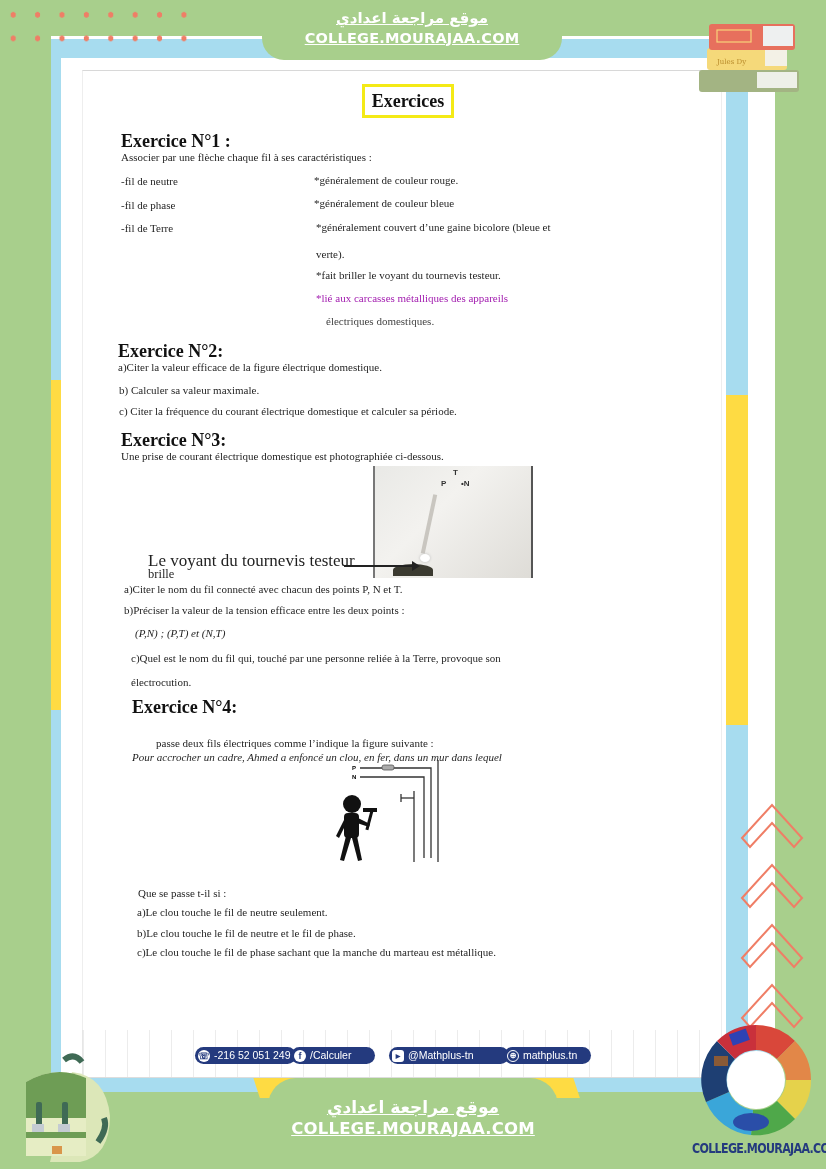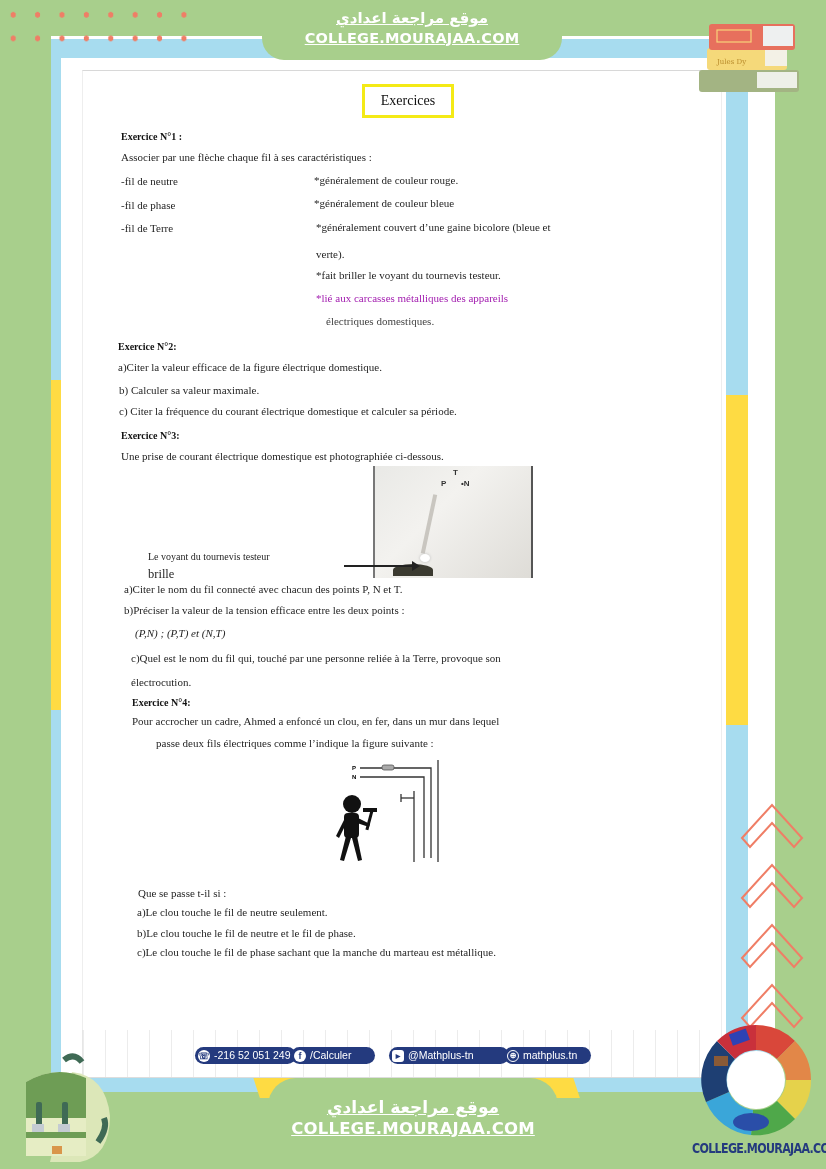--- a/index.html
+++ b/index.html
@@ -69,25 +69,25 @@
   .banner.top { left: 262px; top: 0; width: 300px; height: 60px; border-radius: 0 0 22px 22px; padding-top: 9px; }
   .banner.bottom { left: 268px; top: 1078px; width: 290px; height: 91px; border-radius: 28px 28px 0 0; padding-top: 18px; }
   .banner .ar { font-size: 15px; text-decoration: underline; line-height: 19px; direction: rtl; }
   .banner .en { font-size: 14.5px; text-decoration: underline; letter-spacing: 0.2px; line-height: 20px; }
   .banner.bottom .ar { font-size: 17px; line-height: 22px; }
   .banner.bottom .en { font-size: 16.5px; line-height: 22px; }
 
   
   .doc { position: absolute; left: 0; top: 0; color: #222; }
   .doc .t { position: absolute; white-space: nowrap; font-size: 11px; color: #1f1f1f; }
-  .doc .h { font-weight: bold; font-size: 10px; color: #111; }
+  .doc .h { font-weight: bold; font-size: 18px; color: #111; }
   .title-box {
     position: absolute; left: 362px; top: 84px; width: 92px; height: 34px;
     border: 3px solid #f4ea16; background: #fff;
-    font-weight: normal; font-size: 14px; text-align: center; line-height: 28px; color: #111;
+    font-weight: bold; font-size: 18px; text-align: center; line-height: 28px; color: #111;
   }
   .photo {
     position: absolute; left: 373px; top: 466px; width: 160px; height: 112px;
     background: linear-gradient(135deg, #e9e9e6 0%, #f3f2ef 40%, #dedcd7 100%);
     border-left: 2px solid #777; border-right: 2px solid #555;
   }
   .photo .lbl { position: absolute; font-family: "Liberation Sans", sans-serif; font-size: 8px; font-weight: bold; color: #333; }
   .photo .stroke { position: absolute; left: 52px; top: 28px; width: 4px; height: 60px; background: #c9c6c0; transform: rotate(12deg); }
   .photo .blob { position: absolute; left: 18px; top: 98px; width: 40px; height: 12px; background: #3b3a30; border-radius: 50% 50% 0 0; }
   .photo .spot { position: absolute; left: 45px; top: 88px; width: 10px; height: 8px; background: #fff; border-radius: 50%; box-shadow: 0 0 3px #bbb; }
@@ -202,31 +202,31 @@
   <div class="photo">
     <span class="lbl" style="left:78px;top:2px;">T</span>
     <span class="lbl" style="left:66px;top:13px;">P</span>
     <span class="lbl" style="left:86px;top:13px;">•N</span>
     <div class="stroke"></div>
     <div class="spot"></div>
     <div class="blob"></div>
   </div>
   <div class="arrow-line"></div>
   <div class="arrow-head"></div>
-  <div class="t" style="left:148px;top:551px;font-size:10px;">Le voyant du tournevis testeur</div>
+  <div class="t" style="left:148px;top:551px;font-size:17px;">Le voyant du tournevis testeur</div>
   <div class="t" style="left:148px;top:567px;font-size:12.5px;">brille</div>
 
   <div class="t" style="left:124px;top:583px;">a)Citer le nom du fil connecté avec chacun des points P, N et T.</div>
   <div class="t" style="left:124px;top:604px;">b)Préciser la valeur de la tension efficace entre les deux points :</div>
   <div class="t" style="left:135px;top:627px;font-style:italic;">(P,N) ; (P,T) et (N,T)</div>
   <div class="t" style="left:131px;top:652px;">c)Quel est le nom du fil qui, touché par une personne reliée à la Terre, provoque son</div>
   <div class="t" style="left:131px;top:676px;">électrocution.</div>
 
   <div class="t h" style="left:132px;top:697px;">Exercice N°4:</div>
-  <div class="t" style="left:132px;top:715px;">Pour accrocher un cadre, Ahmed a enfoncé un clou, en fer, dans un mur dans lequel</div>
+  <div class="t" style="left:132px;top:751px;font-style:italic;">Pour accrocher un cadre, Ahmed a enfoncé un clou, en fer, dans un mur dans lequel</div>
   <div class="t" style="left:132px;top:737px;margin-left:24px;">passe deux fils électriques comme l’indique la figure suivante :</div>
 
   <svg style="position:absolute;left:330px;top:758px;" width="120" height="112">
     <text x="22" y="12" font-size="6" font-family="Liberation Sans, sans-serif" font-weight="bold">P</text>
     <text x="22" y="21" font-size="6" font-family="Liberation Sans, sans-serif" font-weight="bold">N</text>
     <g stroke="#333" stroke-width="1.3" fill="none">
       <path d="M30 10 L101 10 L101 100"></path>
       <path d="M30 19 L94 19 L94 100"></path>
       <path d="M108 2 L108 104"></path>
       <path d="M84 33 L84 104"></path>

